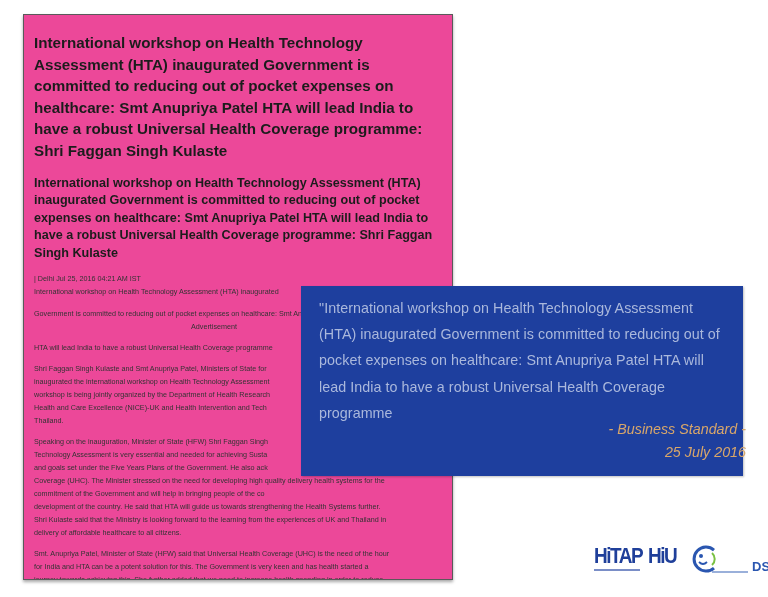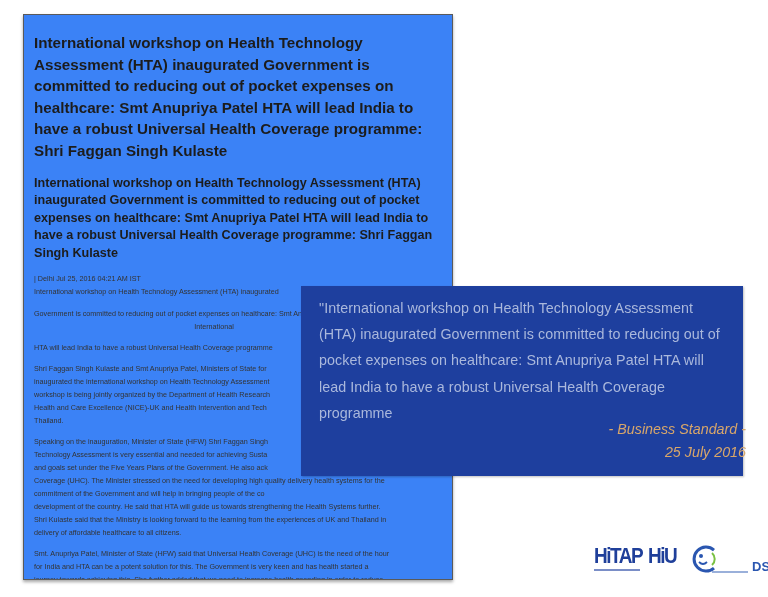--- a/index.html
+++ b/index.html
@@ -1,21 +1,21 @@
 <!DOCTYPE html>
 <html><head>
   <meta charset="utf-8">
   <style>
     * { margin: 0; padding: 0; box-sizing: border-box; }
     html, body { width: 768px; height: 597px; background: #ffffff; overflow: hidden; }
     body { position: relative; font-family: "Liberation Sans", sans-serif; color: #1a1a1a; }
 
     .doc {
       position: absolute; left: 23px; top: 14px; width: 430px; height: 566px;
-      border: 1px solid #5a5a5a; background: #3b82f6; overflow: hidden;
+      border: 1px solid #5a5a5a; background: #ec4899; overflow: hidden;
       box-shadow: 0 2px 3px rgba(0,0,0,0.35);
       padding: 17px 0 0 10px;
     }
     .h1 {
       font-family: "Liberation Sans", sans-serif; font-weight: bold;
       font-size: 15.2px; line-height: 21.5px; color: #1c1c1c; width: 415px;
     }
     .h2 {
       margin-top: 14px;
       font-family: "Liberation Sans", sans-serif; font-weight: bold;
@@ -62,21 +62,21 @@
 <body>
 
 <div class="doc">
   <div class="h1">International workshop on Health Technology Assessment (HTA) inaugurated Government is committed to reducing out of pocket expenses on healthcare: Smt Anupriya Patel HTA will lead India to have a robust Universal Health Coverage programme: Shri Faggan Singh Kulaste</div>
   <div class="h2">International workshop on Health Technology Assessment (HTA) inaugurated Government is committed to reducing out of pocket expenses on healthcare: Smt Anupriya Patel HTA will lead India to have a robust Universal Health Coverage programme: Shri Faggan Singh Kulaste</div>
 
   <div class="small meta">| Delhi Jul 25, 2016 04:21 AM IST</div>
   <div class="small">International workshop on Health Technology Assessment (HTA) inaugurated</div>
   <div class="gap"></div>
   <div class="small">Government is committed to reducing out of pocket expenses on healthcare: Smt Anupriya Patel</div>
-  <div class="small center">International</div>
+  <div class="small center">Advertisement</div>
 
   <div class="para">
     <p>HTA will lead India to have a robust Universal Health Coverage programme</p>
   </div>
   <div class="para">
     <p>Shri Faggan Singh Kulaste and Smt Anupriya Patel, Ministers of State for</p>
     <p>inaugurated the international workshop on Health Technology Assessment</p>
     <p>workshop is being jointly organized by the Department of Health Research</p>
     <p>Health and Care Excellence (NICE)-UK and Health Intervention and Tech</p>
     <p>Thailand.</p>

